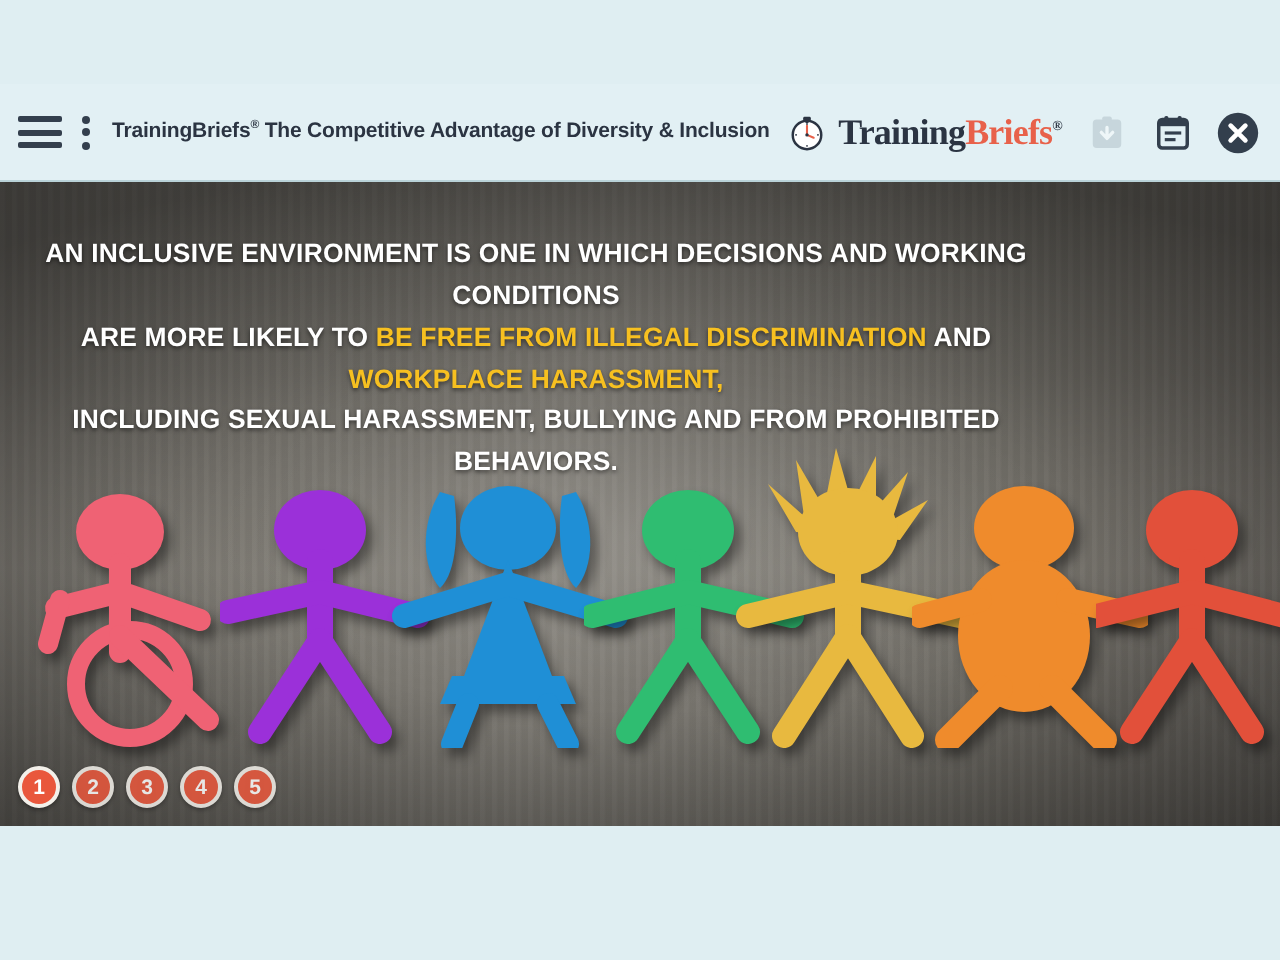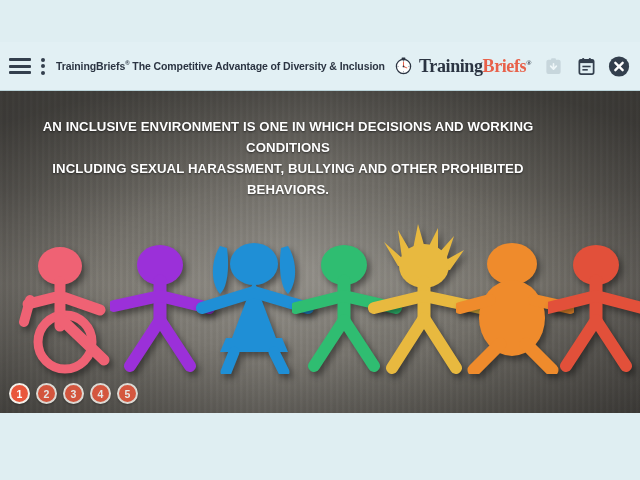--- a/index.html
+++ b/index.html
@@ -96,21 +96,21 @@
     margin-left: auto;
     margin-right: 10px;
     display: flex;
     align-items: center;
     gap: 11px;
   }
 
   
   .brand {
     display: flex;
-    align-items: flex-start;
+    align-items: center;
     gap: 6px;
   }
   .brand-clock {
     width: 19px;
     height: 19px;
     flex: 0 0 auto;
   }
   .brand-word {
     font-family: "Liberation Serif", serif;
     font-size: 18px;
@@ -186,21 +186,20 @@
     text-align: center;
     font-size: 13.2px;
     font-weight: bold;
     color: #ffffff;
     letter-spacing: 0.1px;
     line-height: 1.58;
     text-shadow: 0 1px 2px rgba(0,0,0,0.55);
     font-stretch: condensed;
     padding: 0 6px;
     box-sizing: border-box;
-    margin-left: 20px;
   }
   .caption .hl { color: #f7c020; }
 
   
   .pager {
     position: absolute;
     left: 9px;
     bottom: 9px;
     display: flex;
     gap: 6px;
@@ -349,21 +348,22 @@
         <ellipse cx="48" cy="31" rx="23" ry="20" fill="#e2503a"></ellipse>
         <path d="M48 47 L48 90" stroke="#e2503a" stroke-width="13" stroke-linecap="round"></path>
         <path d="M0 74 L48 62 L94 74" stroke="#e2503a" stroke-width="12" fill="none" stroke-linecap="round" stroke-linejoin="round"></path>
         <path d="M18 132 L48 86 L78 132" stroke="#e2503a" stroke-width="12" fill="none" stroke-linecap="round" stroke-linejoin="round"></path>
       </svg>
 
     </div>
 
     <div class="caption">
       <div>AN INCLUSIVE ENVIRONMENT IS ONE IN WHICH DECISIONS AND WORKING CONDITIONS</div>
-      <div>INCLUDING SEXUAL HARASSMENT, BULLYING AND OTHER PROHIBITED BEHAVIORS.</div>
+      <div><span>ARE MORE LIKELY TO </span><span class="hl">BE FREE FROM ILLEGAL DISCRIMINATION</span><span> AND </span><span class="hl">WORKPLACE HARASSMENT,</span></div>
+      <div>INCLUDING SEXUAL HARASSMENT, BULLYING AND FROM PROHIBITED BEHAVIORS.</div>
     </div>
 
     <div class="pager">
       <div class="dot">1</div>
       <div class="dot dim">2</div>
       <div class="dot dim">3</div>
       <div class="dot dim">4</div>
       <div class="dot dim">5</div>
     </div>
 

